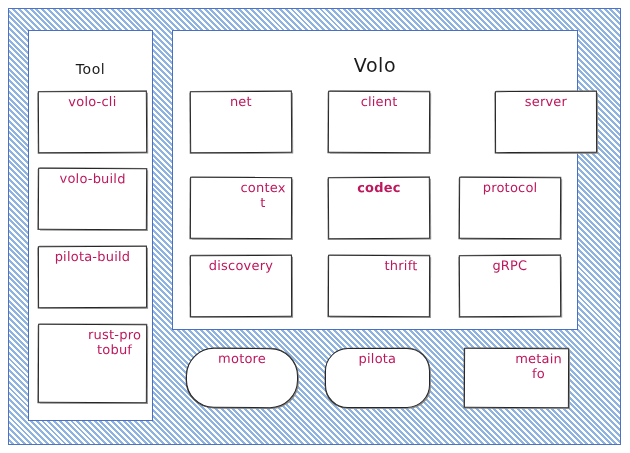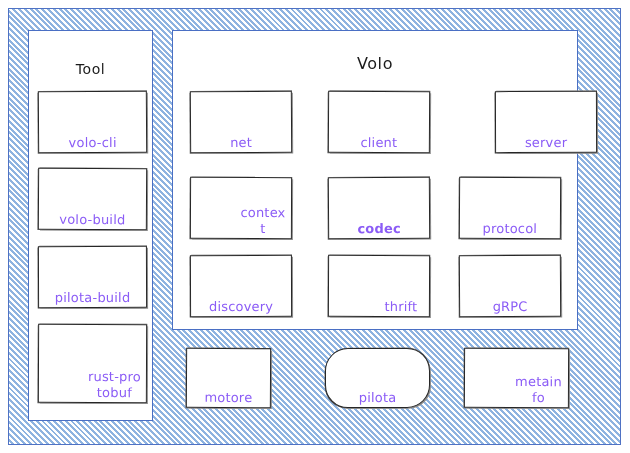--- a/index.html
+++ b/index.html
@@ -67,32 +67,32 @@
     right: 0;
     text-align: center;
     font-family: "DejaVu Sans", sans-serif;
     font-size: 14px;
     font-weight: 400;
     color: #1b1b1b;
     letter-spacing: 0.6px;
     white-space: nowrap;
   }
   .panel-tool .panel-title { top: 30px; }
-  .panel-volo .panel-title { top: 23px; font-size: 16px; }
+  .panel-volo .panel-title { top: 23px; font-size: 19px; }
 
   
   .node {
     position: absolute;
     box-sizing: border-box;
     background: #ffffff;
     display: flex;
-    align-items: flex-end;
+    align-items: flex-start;
     justify-content: center;
     text-align: center;
-    color: #8b5cf6;
+    color: #be185d;
     font-family: "DejaVu Sans", sans-serif;
     font-size: 13px;
     line-height: 1.18;
     letter-spacing: 0.2px;
     padding: 2px 4px;
     
     border: 1.4px solid #262626;
     box-shadow:
       1.6px 1.4px 0 -0.6px #8c8c8c,
       -0.9px 0.9px 0 -0.5px #5a5a5a,
@@ -165,21 +165,21 @@
       <span class="label">discovery</span>
     </div>
     <div class="node r4" style="left:155px; top:224px; width:102px; height:62px;">
       <span class="label">thrift</span>
     </div>
     <div class="node r1" style="left:286px; top:224px; width:102px; height:62px;">
       <span class="label">gRPC</span>
     </div>
   </div>
 
-  <div class="node r2" style="left:186px; top:348px; width:85px; height:60px;">
+  <div class="node r2" style="left:186px; top:348px; width:112px; height:60px;border-radius:28px;">
     <span class="label">motore</span>
   </div>
   <div class="node r3" style="left:325px; top:348px; width:105px; height:60px;border-radius:23px;">
     <span class="label">pilota</span>
   </div>
   <div class="node r4" style="left:464px; top:348px; width:105px; height:60px;">
     <span class="label">metainfo</span>
   </div>
 
 </div>

